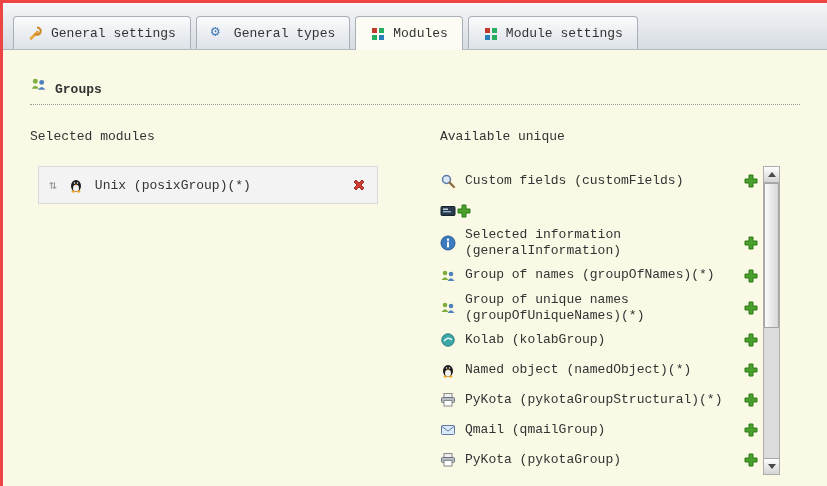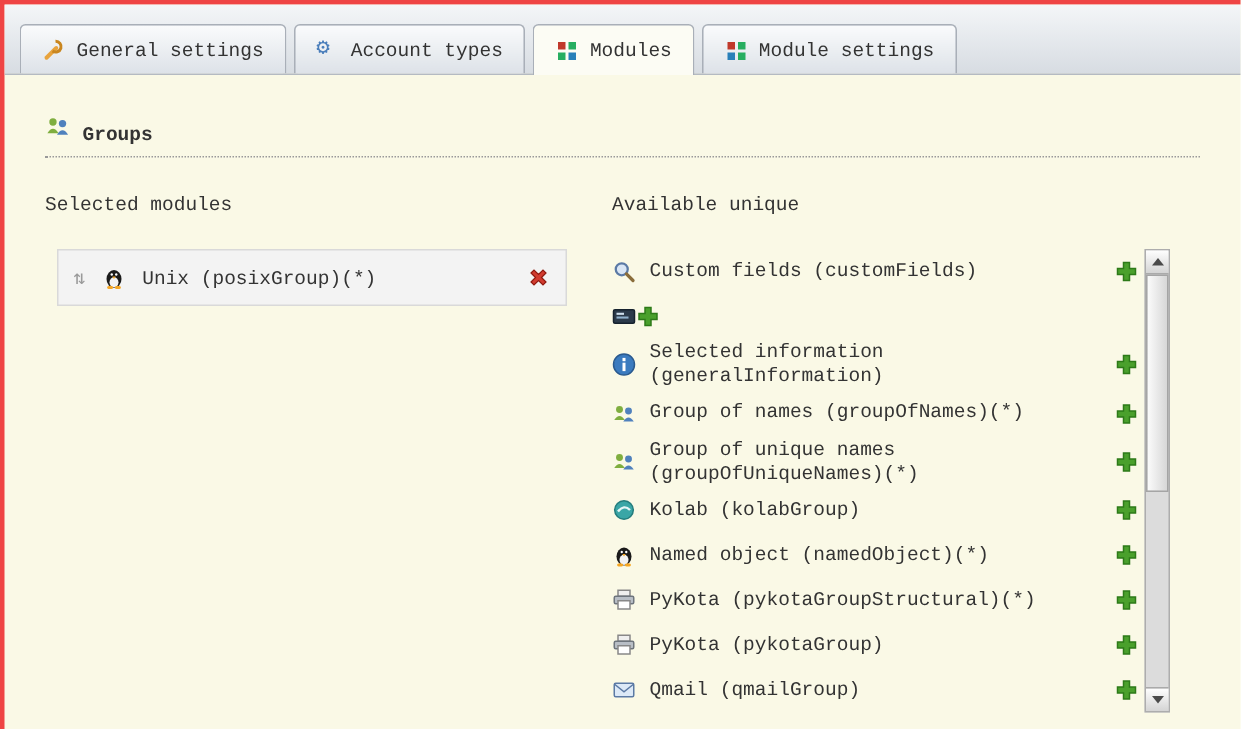--- a/index.html
+++ b/index.html
@@ -27,21 +27,21 @@
     margin-bottom:-1px;padding-bottom:9px;
   }
   .ticon{width:16px;height:16px;display:inline-flex;}
   .ticon svg{width:16px;height:16px;}
   .gear-glyph{font-size:15px;line-height:16px;color:#4a7ebb;}
   
   .content{padding:26px 48px 0 27px;position:relative;}
   .section-head{display:flex;align-items:flex-end;gap:8px;font-weight:bold;margin-bottom:7px;}
   .section-head svg{width:17px;height:17px;}
   .dotline{border-bottom:1px dotted #999;margin-right:-20px;margin-bottom:24px;}
-  .columns{display:flex;}
+  .columns{display:flex;gap:32px;}
   .col-left{width:378px;flex-shrink:0;}
   .col-right{flex:1;}
   .col-head{margin-bottom:22px;}
   
   .selected-list{list-style:none;margin:0 0 0 8px;padding:0;width:340px;}
   .selected-row{
     display:flex;align-items:center;gap:11px;
     background:#f3f3f3;border:1px solid #d9d9d9;
     height:36px;padding:0 10px;cursor:move;
   }
@@ -88,21 +88,21 @@
             <path d="M3 13.5 L9.5 7" stroke="#e8a33d" stroke-width="2.6" stroke-linecap="round"></path>
             <path d="M9 2.5 a3.6 3.6 0 1 1 -2 6.5" fill="none" stroke="#c9861f" stroke-width="2"></path>
           </svg>
       </span>
       <span>General settings</span>
     </div>
     <div class="tab">
       <span class="ticon">
           <span class="gear-glyph">⚙</span>
         </span>
-      <span>Account types</span>
+      <span>General types</span>
     </div>
     <div class="tab active">
       <span class="ticon">
         <svg viewBox="0 0 16 16">
             <rect x="2" y="3" width="5" height="5" fill="#c0392b"></rect>
             <rect x="9" y="3" width="5" height="5" fill="#27ae60"></rect>
             <rect x="2" y="10" width="5" height="5" fill="#27ae60"></rect>
             <rect x="9" y="10" width="5" height="5" fill="#2980b9"></rect>
           </svg>
       </span>
@@ -297,41 +297,41 @@
               <button class="icon-btn">
                 <svg viewBox="0 0 16 16">
                     <path d="M6 2 h4 v4 h4 v4 h-4 v4 h-4 v-4 h-4 v-4 h4 z" fill="#4aa02c" stroke="#2d7a18"></path>
                   </svg>
               </button>
             </li>
 
             <li class="avail-row">
               <span class="mod-icon">
                 <svg viewBox="0 0 16 16">
+                    <rect x="1.5" y="3.5" width="13" height="9" rx="1" fill="#dce9f7" stroke="#5b7aa5"></rect>
+                    <path d="M1.5 4 L8 9.2 L14.5 4" fill="none" stroke="#5b7aa5"></path>
+                  </svg>
+              </span>
+              <span class="label">Qmail (qmailGroup)</span>
+              <button class="icon-btn">
+                <svg viewBox="0 0 16 16">
+                    <path d="M6 2 h4 v4 h4 v4 h-4 v4 h-4 v-4 h-4 v-4 h4 z" fill="#4aa02c" stroke="#2d7a18"></path>
+                  </svg>
+              </button>
+            </li>
+
+            <li class="avail-row">
+              <span class="mod-icon">
+                <svg viewBox="0 0 16 16">
                     <rect x="4" y="1.5" width="8" height="4" fill="#efefef" stroke="#888"></rect>
                     <rect x="1.5" y="5.5" width="13" height="5" rx="1" fill="#b8bec6" stroke="#6e757d"></rect>
                     <rect x="4" y="8.5" width="8" height="5.5" fill="#fff" stroke="#888"></rect>
                   </svg>
               </span>
               <span class="label">PyKota (pykotaGroup)</span>
-              <button class="icon-btn">
-                <svg viewBox="0 0 16 16">
-                    <path d="M6 2 h4 v4 h4 v4 h-4 v4 h-4 v-4 h-4 v-4 h4 z" fill="#4aa02c" stroke="#2d7a18"></path>
-                  </svg>
-              </button>
-            </li>
-
-            <li class="avail-row">
-              <span class="mod-icon">
-                <svg viewBox="0 0 16 16">
-                    <rect x="1.5" y="3.5" width="13" height="9" rx="1" fill="#dce9f7" stroke="#5b7aa5"></rect>
-                    <path d="M1.5 4 L8 9.2 L14.5 4" fill="none" stroke="#5b7aa5"></path>
-                  </svg>
-              </span>
-              <span class="label">Qmail (qmailGroup)</span>
               <button class="icon-btn">
                 <svg viewBox="0 0 16 16">
                     <path d="M6 2 h4 v4 h4 v4 h-4 v4 h-4 v-4 h-4 v-4 h4 z" fill="#4aa02c" stroke="#2d7a18"></path>
                   </svg>
               </button>
             </li>
 
           </ul>
 
           <div class="scrollbar">

